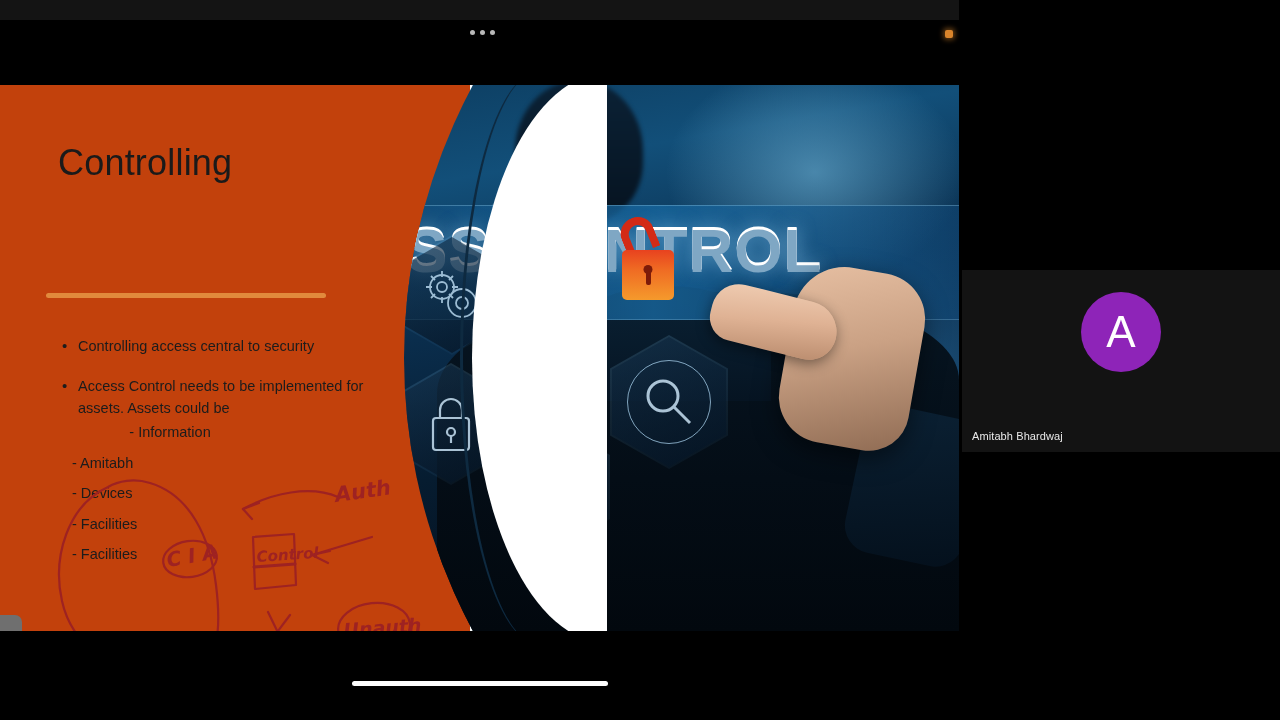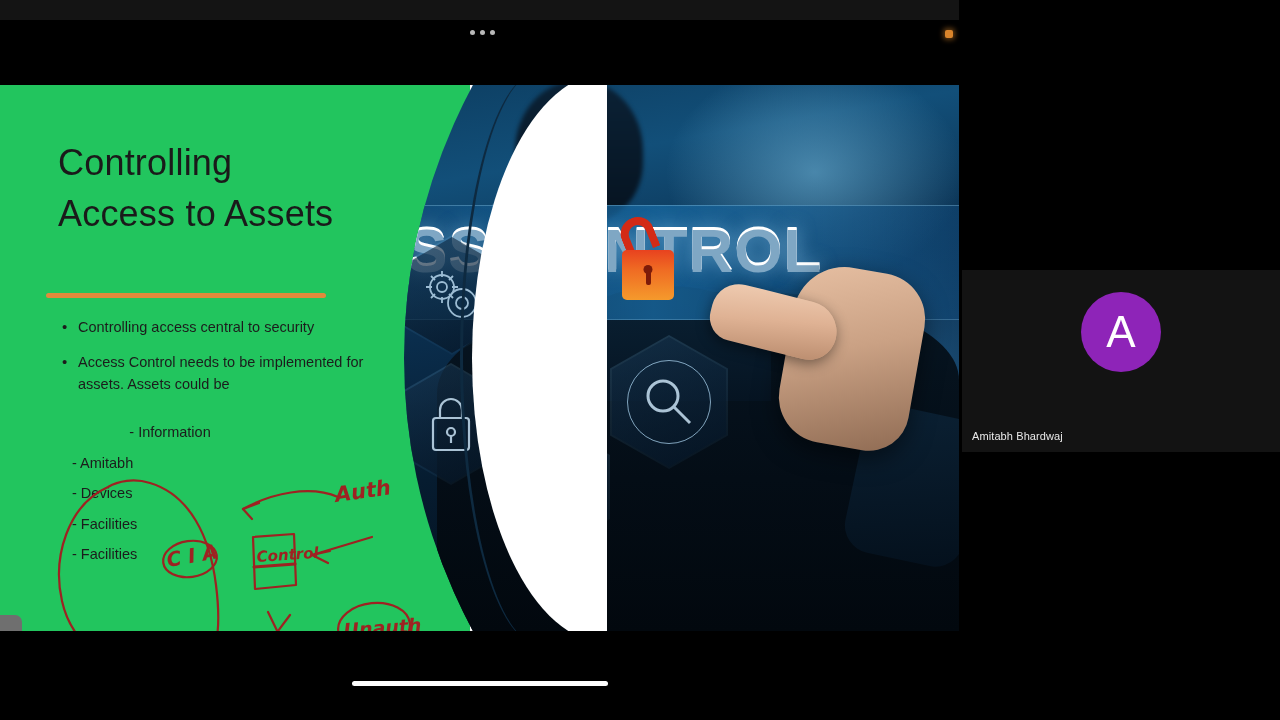--- a/index.html
+++ b/index.html
@@ -32,36 +32,36 @@
 
   
   .stage{
     position:absolute; left:0; top:85px; width:959px; height:546px;
     background:#fff; overflow:hidden;
   }
 
   
   .slide-left{
     position:absolute; left:0; top:0; width:470px; height:100%;
-    background:#22c55e;
+    background:#c2410c;
   }
   .slide-title{
     position:absolute; left:58px; top:52px; width:380px;
     font-size:36px; line-height:1.42; font-weight:400; color:#1a1a1a;
     letter-spacing:.2px;
   }
   .accent-rule{
     position:absolute; left:46px; top:208px; width:280px; height:5px;
     background:#e18a3c; border-radius:3px;
   }
   .bullets{
     position:absolute; left:60px; top:232px; width:330px;
     font-size:14.5px; line-height:1.48; color:#1c1c1c;
   }
-  .bullets li{ list-style:none; position:relative; padding-left:18px; margin-bottom:14px; }
+  .bullets li{ list-style:none; position:relative; padding-left:18px; margin-bottom:14px;margin-top:19px; }
   .bullets li:before{
     content:"•"; position:absolute; left:2px; top:-1px; font-size:15px; color:#1c1c1c;
   }
   .sublist{
     position:absolute; left:72px; top:340px; width:200px;
     font-size:14.5px; line-height:1; color:#1c1c1c;
   }
   .sublist div{ margin-bottom:16px; }
   .sublist div:first-child{ margin-left:-4px;text-align:center; }
 
@@ -240,21 +240,20 @@
     <i></i>
   </div>
 
   <div class="rec-dot"></div>
 
   <div class="stage">
 
     <div class="slide-left">
       <div class="slide-title">
         <div>Controlling</div>
-        <div>Access to Assets</div>
       </div>
 
       <div class="accent-rule"></div>
 
       <ul class="bullets">
         <li>Controlling access central to security</li>
         <li>Access Control needs to be implemented for assets. Assets could be</li>
       </ul>
 
       <div class="sublist">

